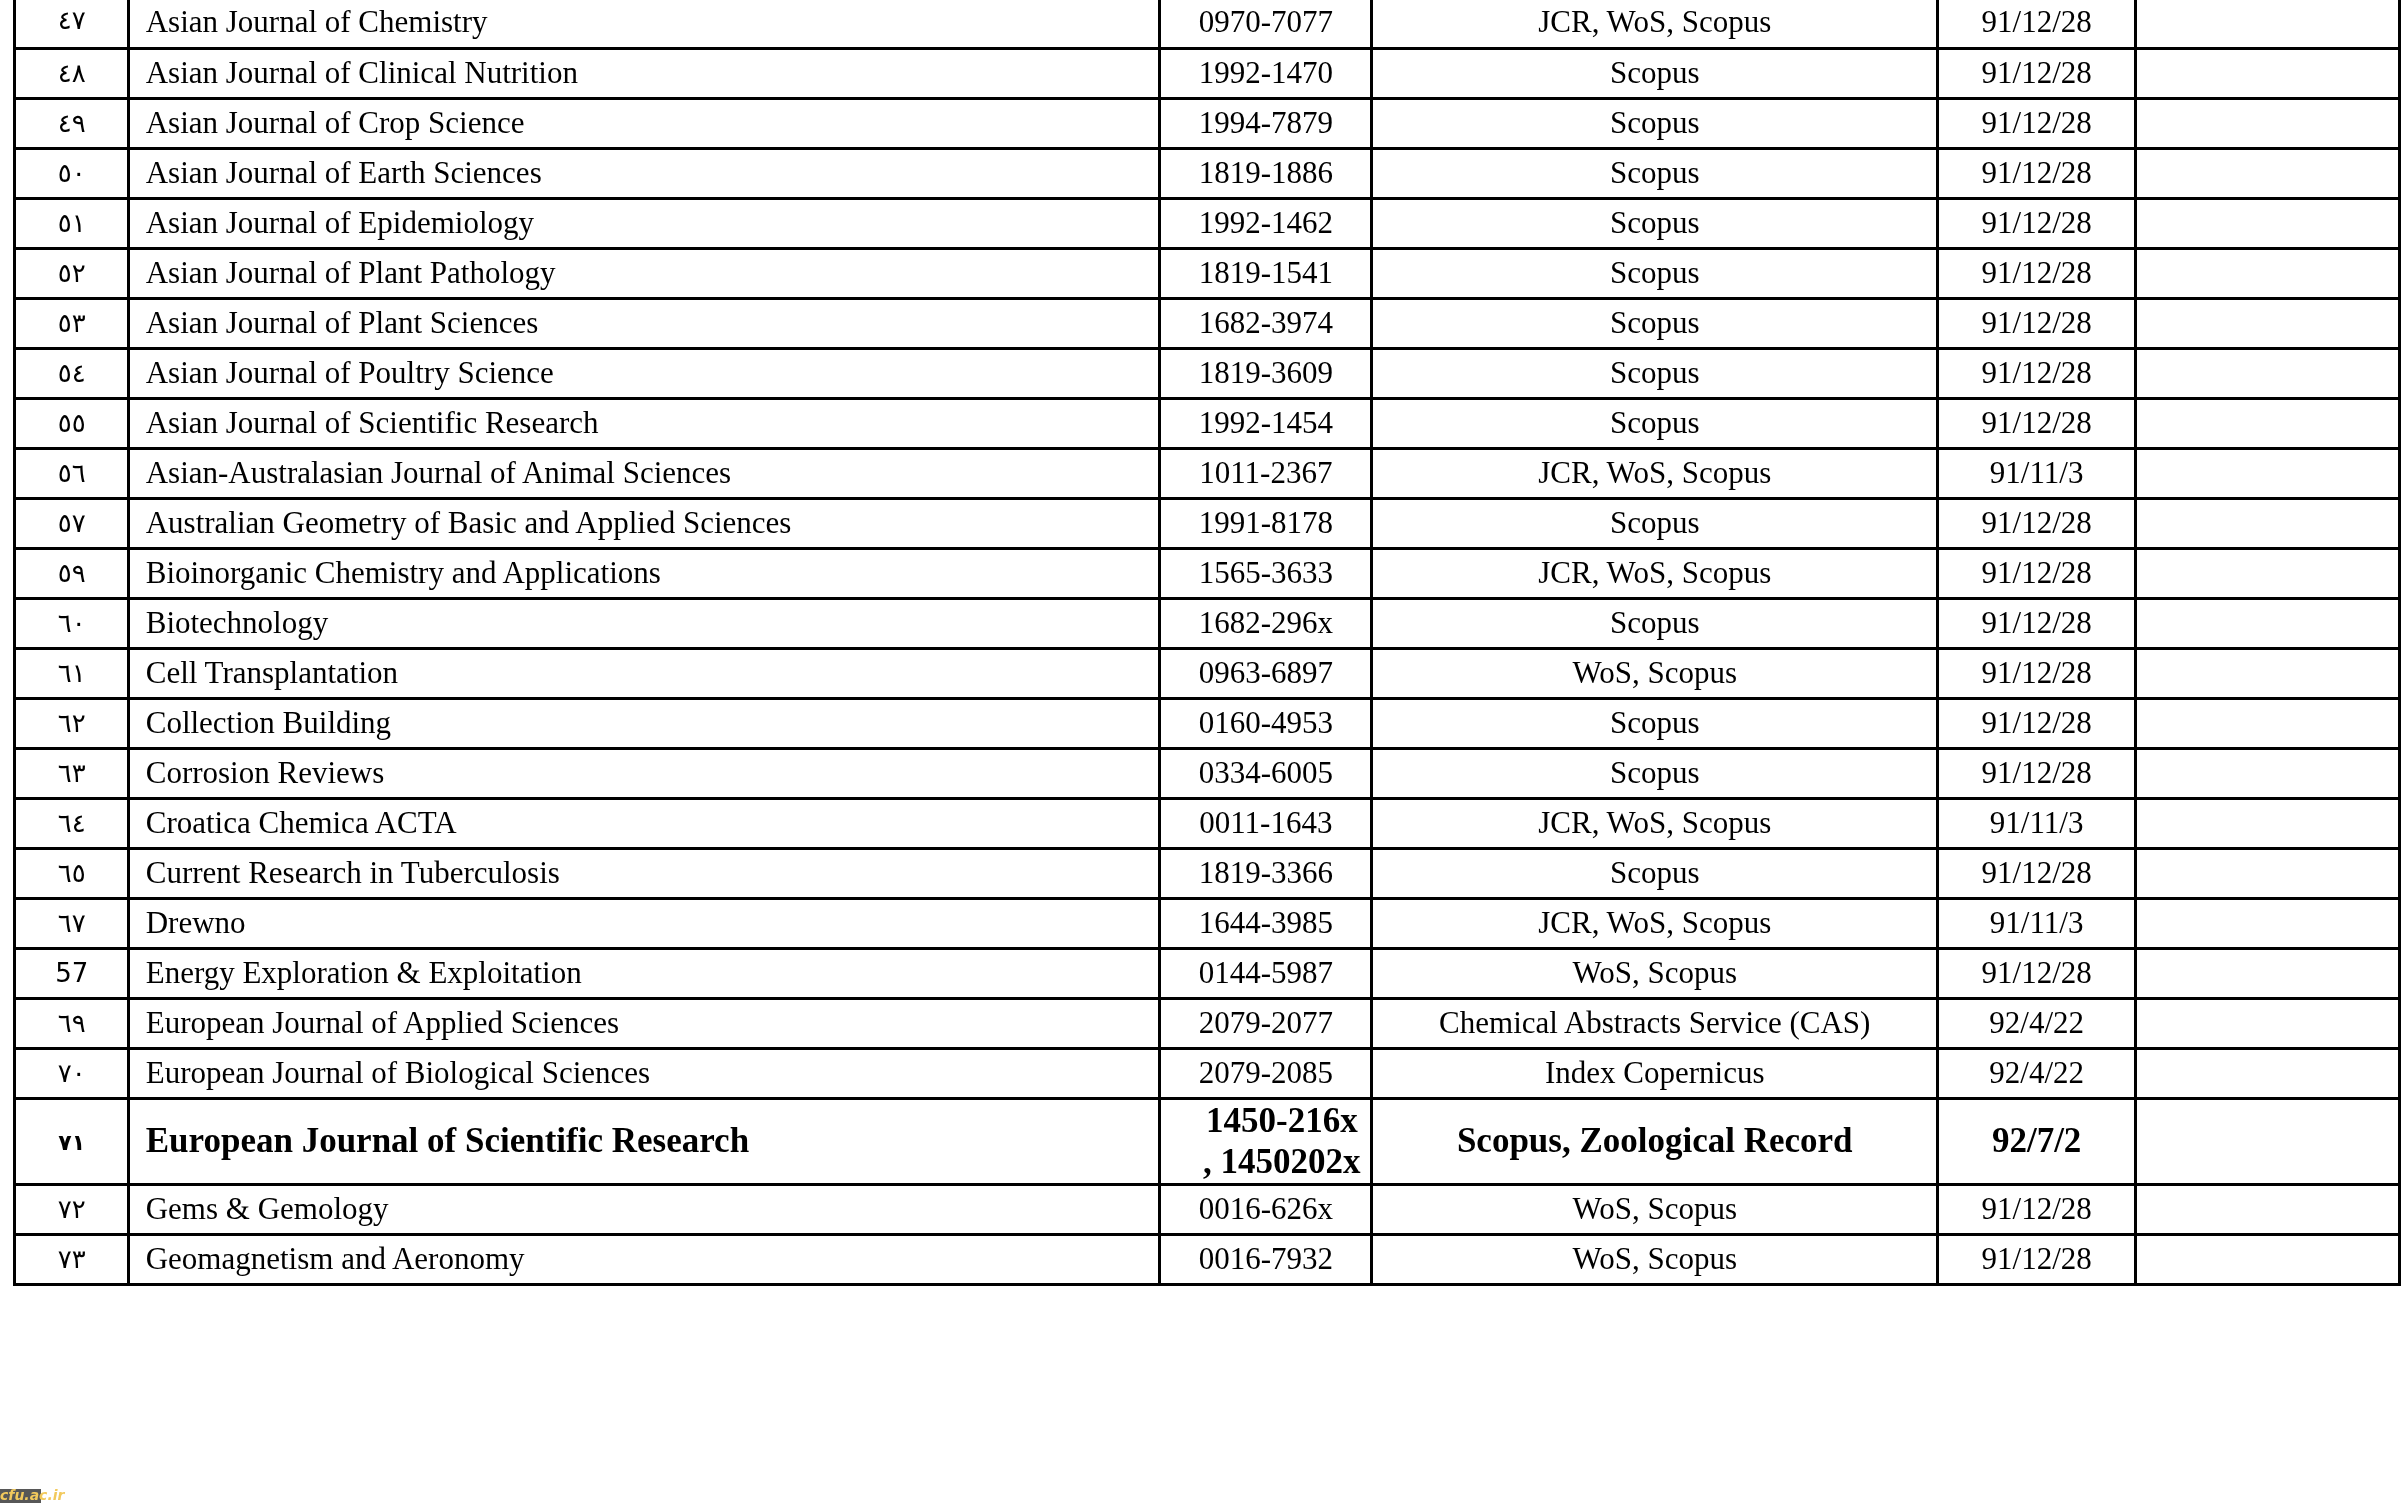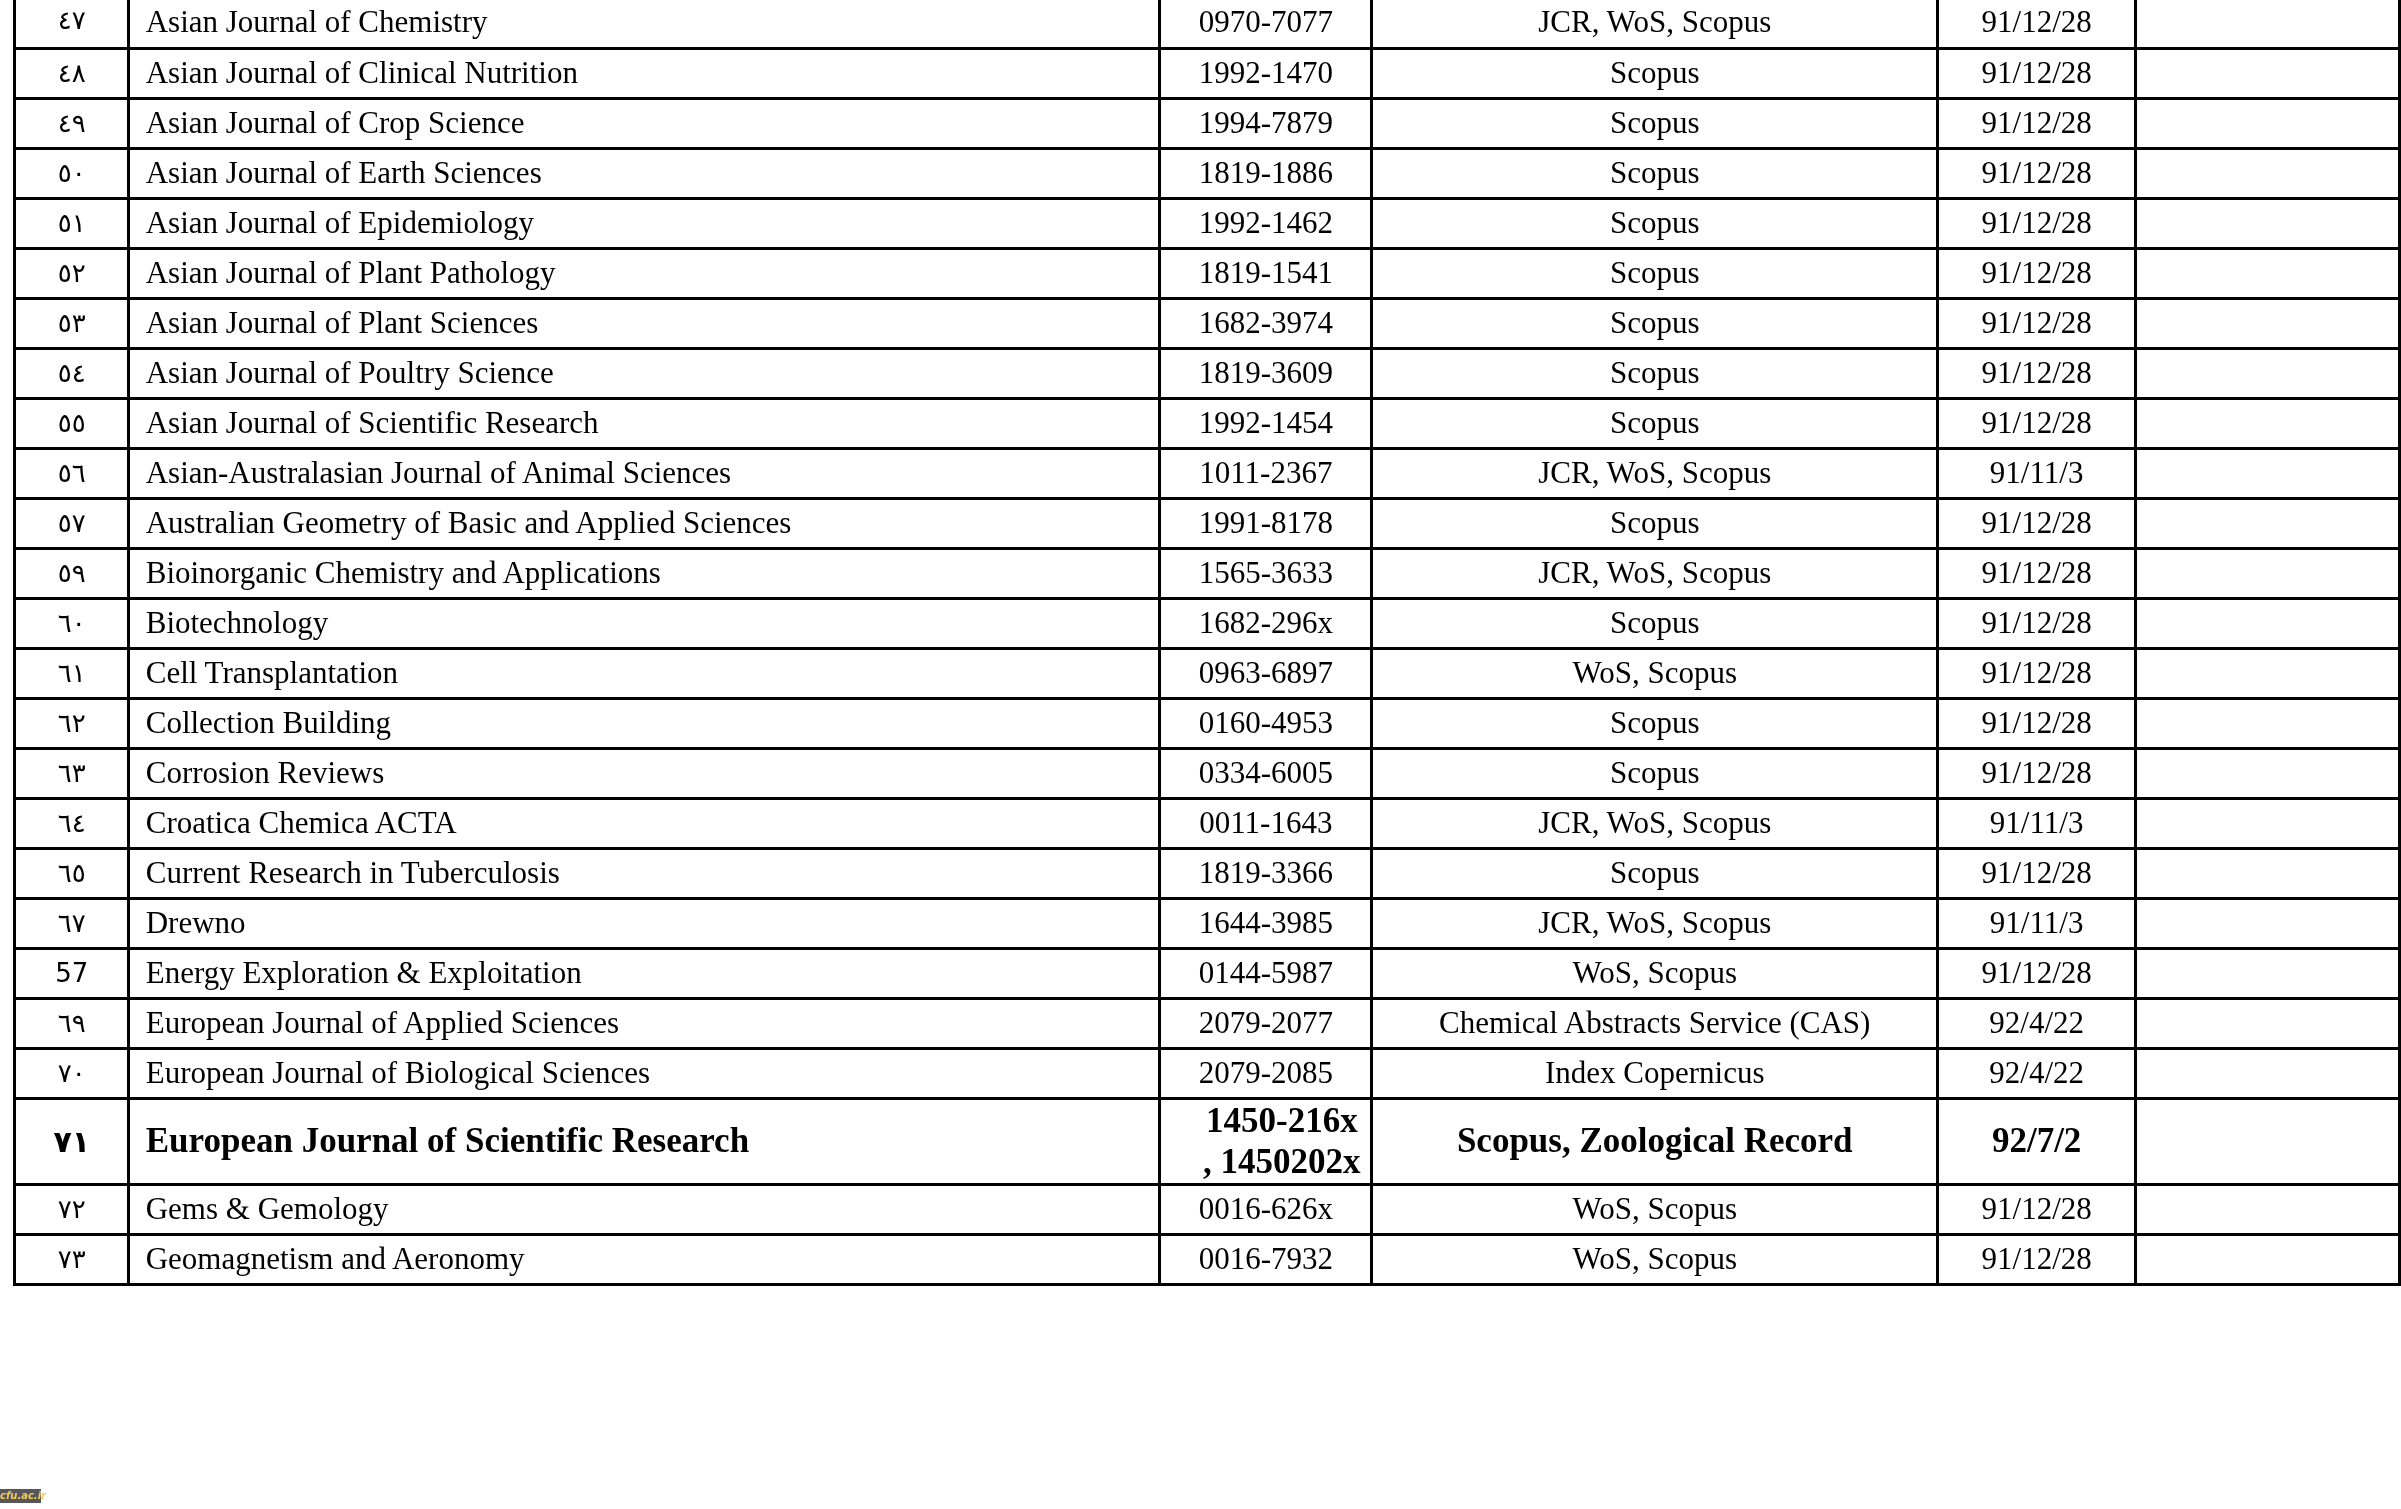--- a/index.html
+++ b/index.html
@@ -41,32 +41,32 @@
     .col-date { width: 194px; text-align: center; }
     .col-extra { width: 260px; }
     .small-idx { font-size: 27.5px; }
     tr.bold-row td {
       height: 83px;
       font-weight: bold;
       font-size: 35px;
       line-height: 40px;
     }
     tr.bold-row td.col-num { vertical-align: middle; }
-    tr.bold-row td.col-num span { padding-top: 0; font-size: 30px; font-weight: bold; }
+    tr.bold-row td.col-num span { padding-top: 0; font-size: 22px; font-weight: bold; }
     .issn-two { display: block; line-height: 41px; padding-left: 32px; }
     .watermark {
       position: absolute;
       left: 0;
       top: 1489px;
       width: 41px;
       height: 13.8px;
       background: #3a3a3a;
       color: #f0c040;
       font-family: "DejaVu Sans", sans-serif;
-      font-size: 10px;
+      font-size: 14px;
       font-weight: bold;
       font-style: italic;
       line-height: 13.8px;
       text-align: center;
       opacity: 0.85;
     }
   </style>
 </head>
 <body>
 

